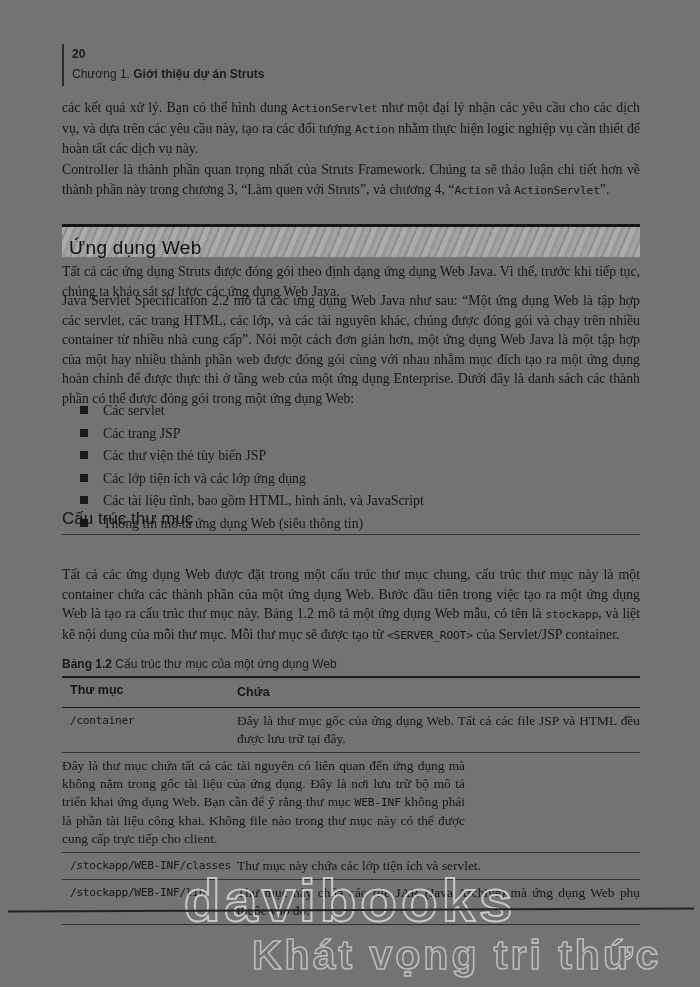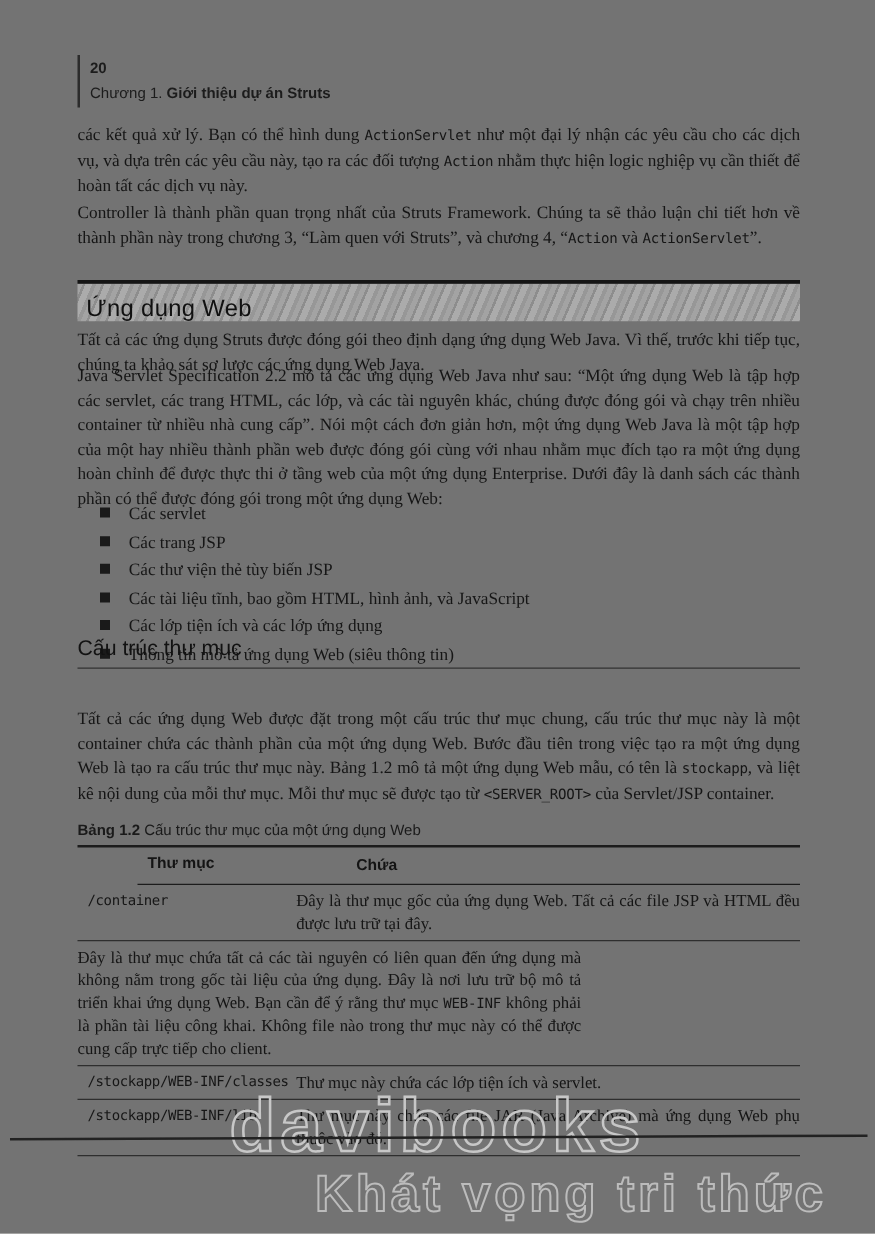--- a/index.html
+++ b/index.html
@@ -46,21 +46,21 @@
     font-family:"Liberation Sans", sans-serif;font-size:17px;color:#121212;
     padding-bottom:5px;border-bottom:1.6px solid #333;
   }
 
   
   .tbl-caption{left:62px;top:657px;width:578px;
     font-family:"Liberation Sans", sans-serif;font-size:12px;color:#1a1a1a;}
   .tbl-caption b{font-weight:bold;}
   .tbl{left:62px;top:676px;width:578px;border-top:2.5px solid #1c1c1c;}
   .trow{display:flex;border-bottom:1.6px solid #2e2e2e;padding:4px 0 4px;}
-  .trow.head{border-bottom:1.8px solid #1c1c1c;padding:5px 0 6px;margin-left:48px;}
+  .trow.head{border-bottom:1.8px solid #1c1c1c;padding:5px 0 6px;}
   .c1{width:175px;box-sizing:border-box;padding-left:8px;flex:none;}
   .c2{width:403px;flex:none;font-size:13.4px;line-height:18px;text-align:justify;color:#151515;}
   .th{font-family:"Liberation Sans", sans-serif;font-size:12.5px;font-weight:bold;color:#141414;}
   .dir{font-family:"DejaVu Sans Mono", monospace;font-size:11.2px;letter-spacing:-0.3px;color:#161616;padding-top:2px;}
 
   
   .bottom-rule{left:8px;top:909px;width:686px;height:2.4px;background:#222;transform:rotate(-0.25deg);z-index:6;}
 
   
   .wm{font-family:"Liberation Sans", sans-serif;font-weight:bold;color:transparent;
@@ -97,25 +97,25 @@
       <div class="bullet-item">
         <span class="sq"></span>
         <span>Các trang JSP</span>
       </div>
       <div class="bullet-item">
         <span class="sq"></span>
         <span>Các thư viện thẻ tùy biến JSP</span>
       </div>
       <div class="bullet-item">
         <span class="sq"></span>
-        <span>Các tài liệu tĩnh, bao gồm HTML, hình ảnh, và JavaScript</span>
+        <span>Các lớp tiện ích và các lớp ứng dụng</span>
       </div>
       <div class="bullet-item">
         <span class="sq"></span>
-        <span>Các lớp tiện ích và các lớp ứng dụng</span>
+        <span>Các tài liệu tĩnh, bao gồm HTML, hình ảnh, và JavaScript</span>
       </div>
       <div class="bullet-item">
         <span class="sq"></span>
         <span>Thông tin mô tả ứng dụng Web (siêu thông tin)</span>
       </div>
     </div>
 
   <div class="abs h2">Cấu trúc thư mục</div>
   <div class="abs content-left p" style="top:565px"><span>Tất cả các ứng dụng Web được đặt trong một cấu trúc thư mục chung, cấu trúc thư mục này là một container chứa các thành phần của một ứng dụng Web. Bước đầu tiên trong việc tạo ra một ứng dụng Web là tạo ra cấu trúc thư mục này. Bảng 1.2 mô tả một ứng dụng Web mẫu, có tên là </span><span class="code">stockapp</span><span>, và liệt kê nội dung của mỗi thư mục. Mỗi thư mục sẽ được tạo từ </span><span class="code">&lt;SERVER_ROOT&gt;</span><span> của Servlet/JSP container.</span></div>
 

